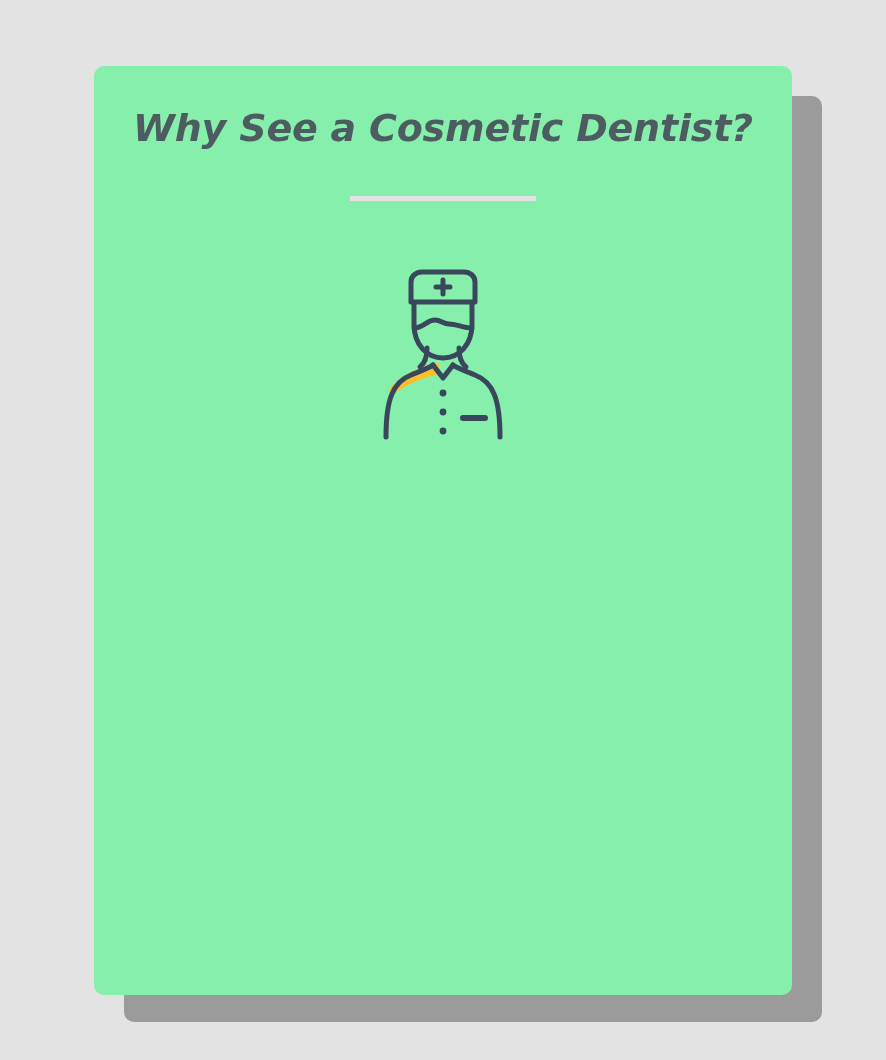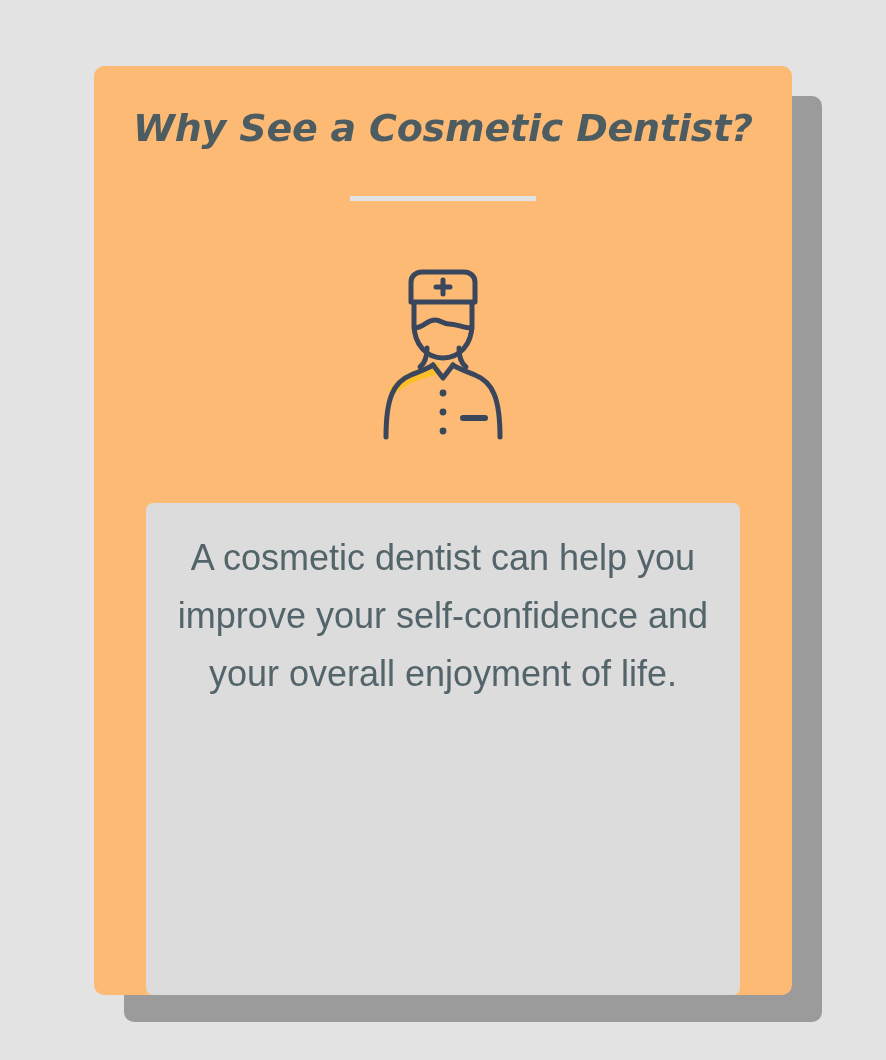--- a/index.html
+++ b/index.html
@@ -35,21 +35,21 @@
     border-radius: 10px;
   }
 
   
   #info-card {
     position: absolute;
     left: 94px;
     top: 66px;
     width: 698px;
     height: 929px;
-    background: #fdba74;
+    background: #86efac;
     border-radius: 10px;
     overflow: hidden;
   }
 
   
   #card-title {
     position: absolute;
     left: 0;
     top: 40px;
     width: 698px;
@@ -148,18 +148,15 @@
         <path d="M68 14 L 68 28 M61 21 L 75 21" stroke-width="5"></path>
 
         <circle cx="68" cy="127" r="3.4" fill="#39465c" stroke="none"></circle>
         <circle cx="68" cy="146" r="3.4" fill="#39465c" stroke="none"></circle>
         <circle cx="68" cy="165" r="3.4" fill="#39465c" stroke="none"></circle>
 
         <path d="M88 152 L 110 152" stroke-width="6"></path>
       </svg>
     </div>
 
-    <div id="message-panel">
-      <div id="message-text">A cosmetic dentist can help you improve your self-confidence and your overall enjoyment of life.</div>
-    </div>
 
   </div>
 </div>
 
 </body></html>

